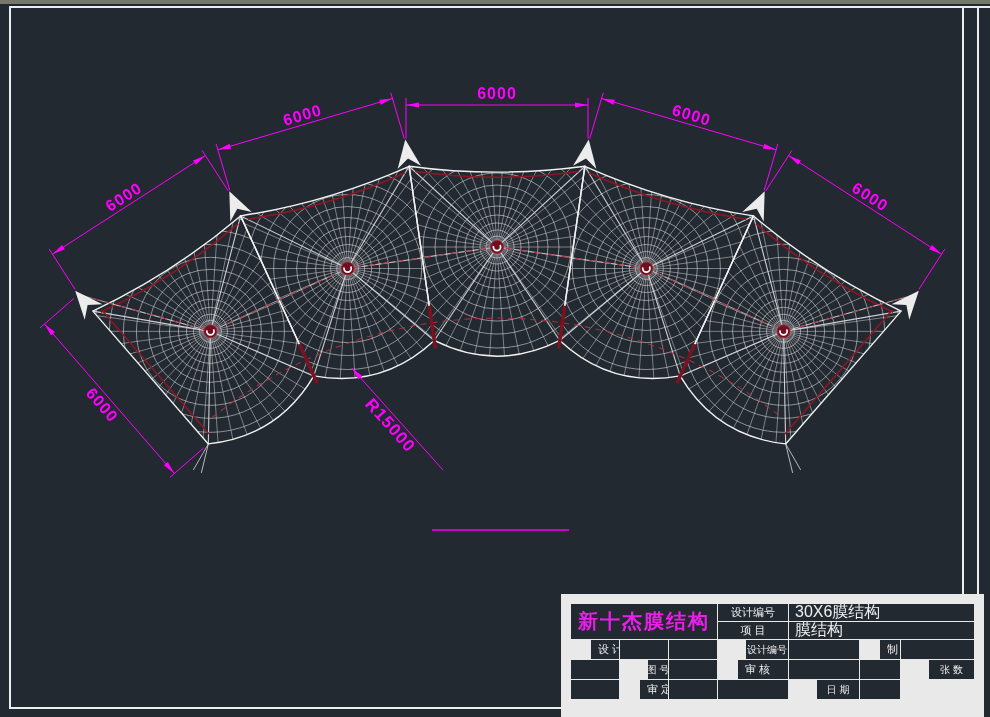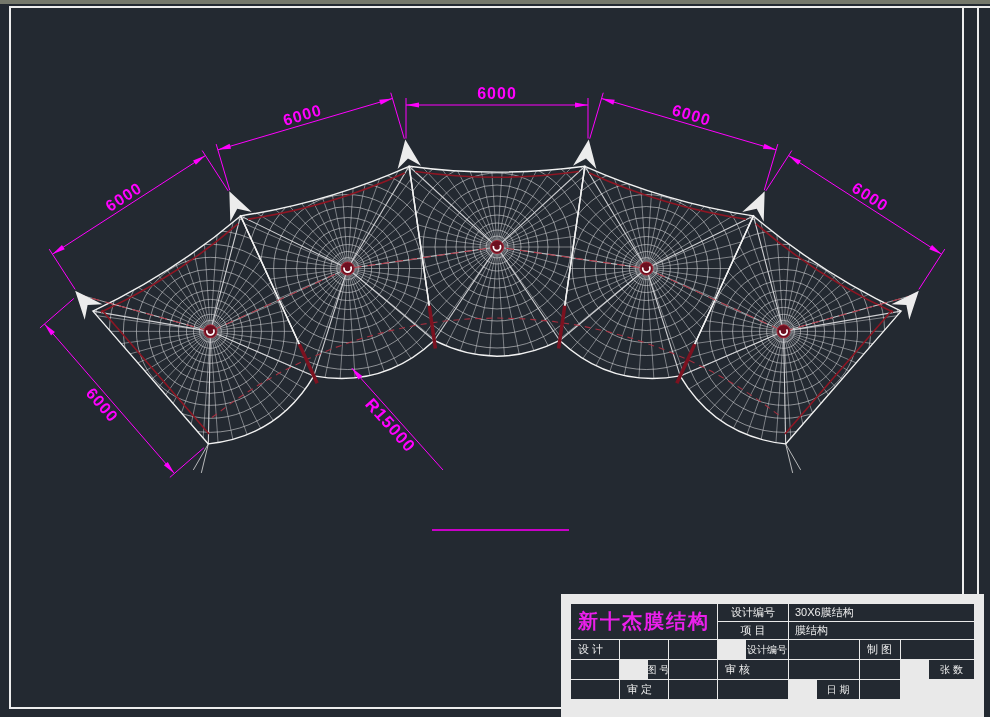--- a/index.html
+++ b/index.html
@@ -15,24 +15,24 @@
   #planlabel{position:absolute;left:437px;top:501px;width:120px;text-align:center;color:#fff;font-size:18px;letter-spacing:2px;}
   #planline{position:absolute;left:432px;top:529px;width:137px;height:2px;background:#c800c8;}
   
   #tblock{position:absolute;left:561px;top:594px;display:grid;
           grid-template-columns:48px 48px 48px 70px 70px 40px 73px;
           grid-template-rows:17px 17px 19px 19px 19px 18px;
           gap:1px;background:#e9e9e9;padding:10px;}
   #tblock .c{background:#232931;color:#eee;display:flex;align-items:center;overflow:hidden;white-space:nowrap;}
   .company{grid-column:1/4;grid-row:1/3;justify-content:center;font-size:20px;font-weight:bold;letter-spacing:2px;}
   .lab{justify-content:center;font-size:11px;}
-  .val{font-size:11px;padding-left:6px;}
+  .val{font-size:16px;padding-left:6px;}
   .span57{grid-column:5/8;}
   .big{grid-column:4/6;grid-row:3/7;justify-content:center;font-size:17px;letter-spacing:3px;}
-  .llab{padding-left:7px;font-size:11px;}
+  .llab{padding-left:7px;font-size:11px;margin-left:20px;}
   .rlab{justify-content:center;font-size:10px;margin-left:28px;}
 </style>
 </head>
 <body>
 
 <div id="stage">
   <svg id="cad" width="990" height="717">
       <defs>
         <clipPath id="u0">
           <path d="M92.86763814184758,311.0988985827724 Q173.05849025092164,273.3411711095808 240.57103196759283,215.91055682700573 L313.8364514054235,375.93611201928985 Q278.14988304577315,436.4110921877435 208.33402724417687,443.9277847019803 Z"></path>

